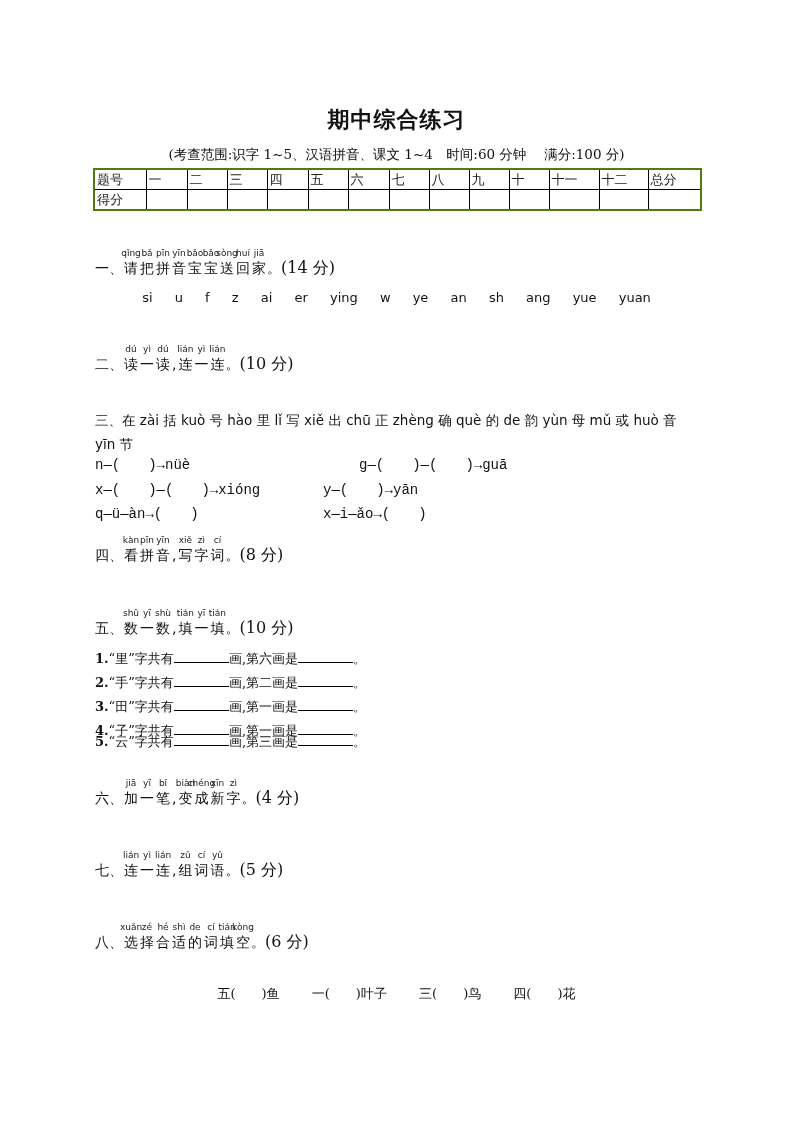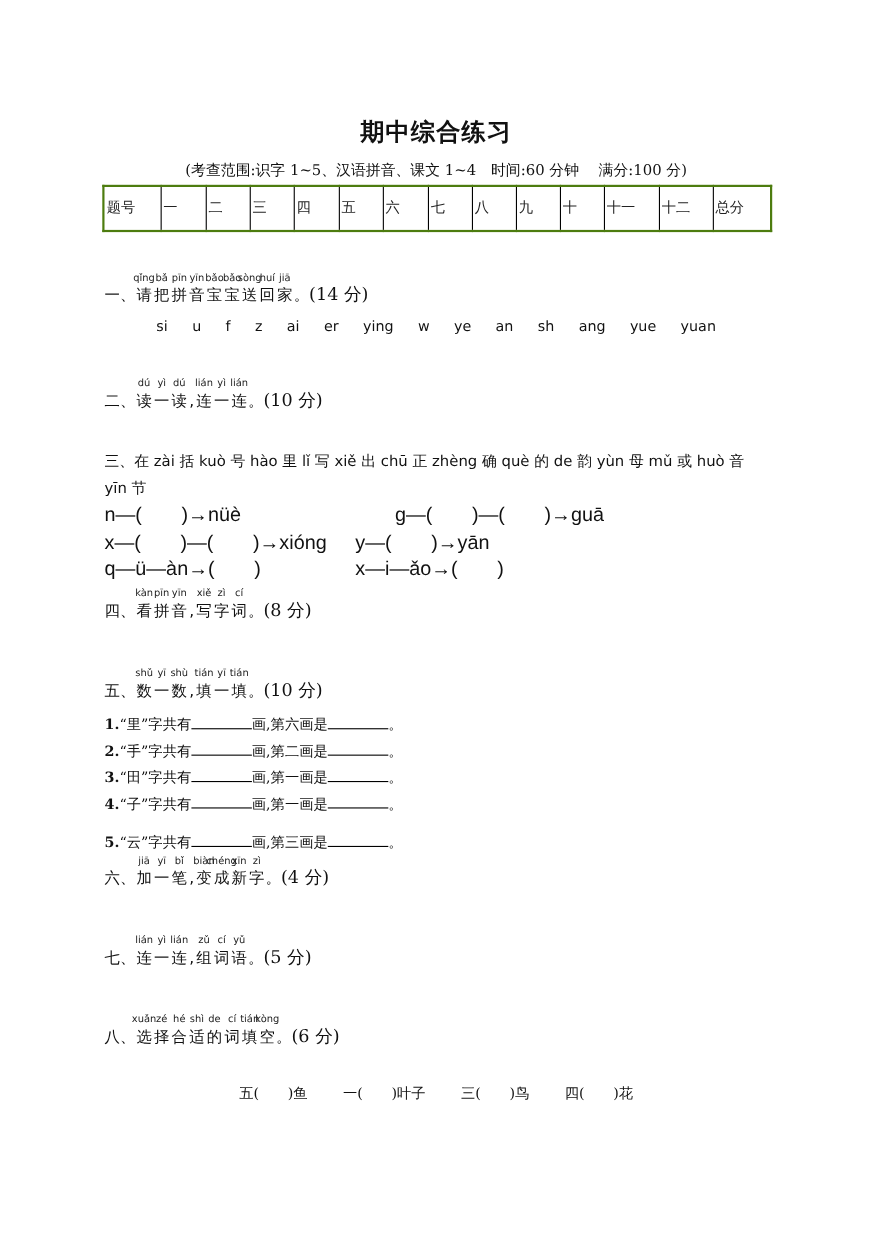--- a/index.html
+++ b/index.html
@@ -17,21 +17,21 @@
     .rb { display: inline-block; text-align: center; position: relative; margin: 0 1px; }
     .rb .py { position: absolute; top: -12px; left: 50%; transform: translateX(-50%);
               font-size: 9px; white-space: nowrap; color: #222; }
     .rb .hz { font-size: 14px; }
     .pts { font-family: "DejaVu Serif", serif; font-size: 16px; }
     .pinyin-row { left: 0; width: 793px; top: 290px; text-align: center;
                   font-family: "DejaVu Sans", sans-serif; font-size: 13px; word-spacing: 6px; }
     .pinyin-row span { margin: 0 6px; }
     .q3 { left: 95px; top: 408px; width: 600px; font-family: "DejaVu Sans", sans-serif;
           font-size: 13.5px; line-height: 24px; }
-    .chain { font-family: Liberation Sans, sans-serif; font-size: 18px; white-space: pre; }
+    .chain { font-family: Liberation Mono, monospace; font-size: 14px; white-space: pre; }
     .fill { font-size: 13px; white-space: nowrap; font-family: "DejaVu Serif", serif; }
     .fill b { font-weight: bold; }
     .blank { display: inline-block; width: 55px; border-bottom: 1px solid #000; height: 12px; vertical-align: baseline; }
     .measure { left: 0; width: 793px; top: 985px; text-align: center; font-size: 13px; }
     .measure span { margin: 0 14px; white-space: pre; }
   </style>
 </head>
 <body>
 
 <div class="abs title">期中综合练习</div>
@@ -63,20 +63,36 @@
     <td>四</td>
     <td>五</td>
     <td>六</td>
     <td>七</td>
     <td>八</td>
     <td>九</td>
     <td>十</td>
     <td>十一</td>
     <td>十二</td>
     <td>总分</td>
+  </tr>
+  <tr>
+    <td>得分</td>
+    <td></td>
+    <td></td>
+    <td></td>
+    <td></td>
+    <td></td>
+    <td></td>
+    <td></td>
+    <td></td>
+    <td></td>
+    <td></td>
+    <td></td>
+    <td></td>
+    <td></td>
   </tr>
 </tbody>
   </table>
 
 <div class="abs q-head" style="left:95px; top:258px;"><span>一、</span><span class="rb"><span class="py">qǐng</span><span class="hz">请</span></span><span class="rb"><span class="py">bǎ</span><span class="hz">把</span></span><span class="rb"><span class="py">pīn</span><span class="hz">拼</span></span><span class="rb"><span class="py">yīn</span><span class="hz">音</span></span><span class="rb"><span class="py">bǎo</span><span class="hz">宝</span></span><span class="rb"><span class="py">bǎo</span><span class="hz">宝</span></span><span class="rb"><span class="py">sòng</span><span class="hz">送</span></span><span class="rb"><span class="py">huí</span><span class="hz">回</span></span><span class="rb"><span class="py">jiā</span><span class="hz">家</span></span><span>。</span><span class="pts">(14 分)</span></div>
 <div class="abs pinyin-row">
   <span>si</span>
   <span>u</span>
   <span>f</span>
   <span>z</span>
@@ -114,21 +130,21 @@
 </div>
 <div class="abs fill" style="left:95px; top:674px;">
   <b>2.</b><span>“手”字共有</span><span class="blank"></span><span>画,第二画是</span><span class="blank"></span><span>。</span>
 </div>
 <div class="abs fill" style="left:95px; top:698px;">
   <b>3.</b><span>“田”字共有</span><span class="blank"></span><span>画,第一画是</span><span class="blank"></span><span>。</span>
 </div>
 <div class="abs fill" style="left:95px; top:722px;">
   <b>4.</b><span>“子”字共有</span><span class="blank"></span><span>画,第一画是</span><span class="blank"></span><span>。</span>
 </div>
-<div class="abs fill" style="left:95px; top:757px;">
+<div class="abs fill" style="left:95px; top:733px;">
   <b>5.</b><span>“云”字共有</span><span class="blank"></span><span>画,第三画是</span><span class="blank"></span><span>。</span>
 </div>
 
 <div class="abs q-head" style="left:95px; top:788px;"><span>六、</span><span class="rb"><span class="py">jiā</span><span class="hz">加</span></span><span class="rb"><span class="py">yī</span><span class="hz">一</span></span><span class="rb"><span class="py">bǐ</span><span class="hz">笔</span></span><span class="rb"><span class="hz">,</span></span><span class="rb"><span class="py">biàn</span><span class="hz">变</span></span><span class="rb"><span class="py">chéng</span><span class="hz">成</span></span><span class="rb"><span class="py">xīn</span><span class="hz">新</span></span><span class="rb"><span class="py">zì</span><span class="hz">字</span></span><span>。</span><span class="pts">(4 分)</span></div>
 <div class="abs q-head" style="left:95px; top:860px;"><span>七、</span><span class="rb"><span class="py">lián</span><span class="hz">连</span></span><span class="rb"><span class="py">yì</span><span class="hz">一</span></span><span class="rb"><span class="py">lián</span><span class="hz">连</span></span><span class="rb"><span class="hz">,</span></span><span class="rb"><span class="py">zǔ</span><span class="hz">组</span></span><span class="rb"><span class="py">cí</span><span class="hz">词</span></span><span class="rb"><span class="py">yǔ</span><span class="hz">语</span></span><span>。</span><span class="pts">(5 分)</span></div>
 <div class="abs q-head" style="left:95px; top:932px;"><span>八、</span><span class="rb"><span class="py">xuǎn</span><span class="hz">选</span></span><span class="rb"><span class="py">zé</span><span class="hz">择</span></span><span class="rb"><span class="py">hé</span><span class="hz">合</span></span><span class="rb"><span class="py">shì</span><span class="hz">适</span></span><span class="rb"><span class="py">de</span><span class="hz">的</span></span><span class="rb"><span class="py">cí</span><span class="hz">词</span></span><span class="rb"><span class="py">tián</span><span class="hz">填</span></span><span class="rb"><span class="py">kòng</span><span class="hz">空</span></span><span>。</span><span class="pts">(6 分)</span></div>
 
 <div class="abs measure">
   <span>五(　　)鱼</span>
   <span>一(　　)叶子</span>

